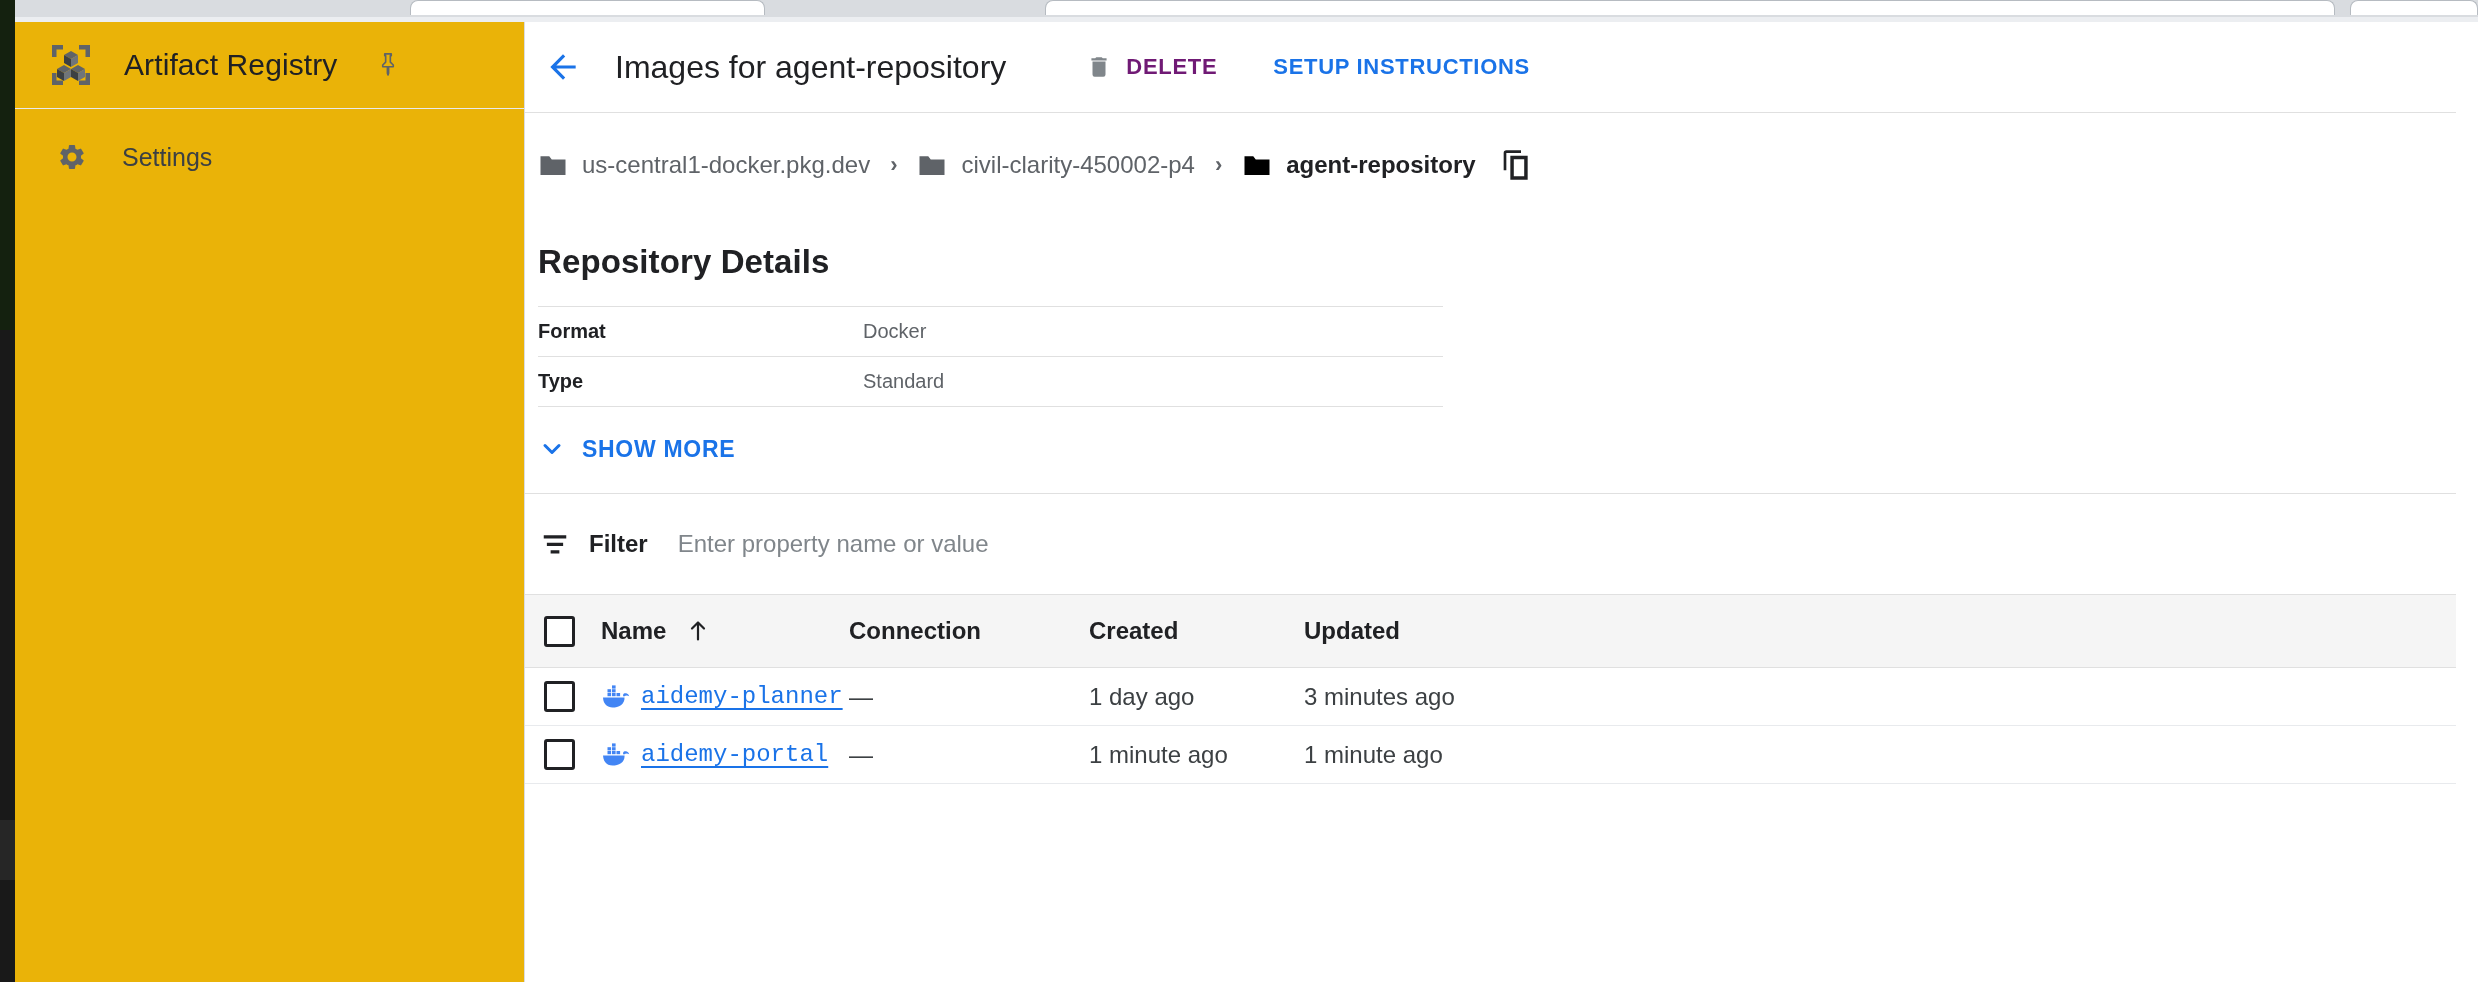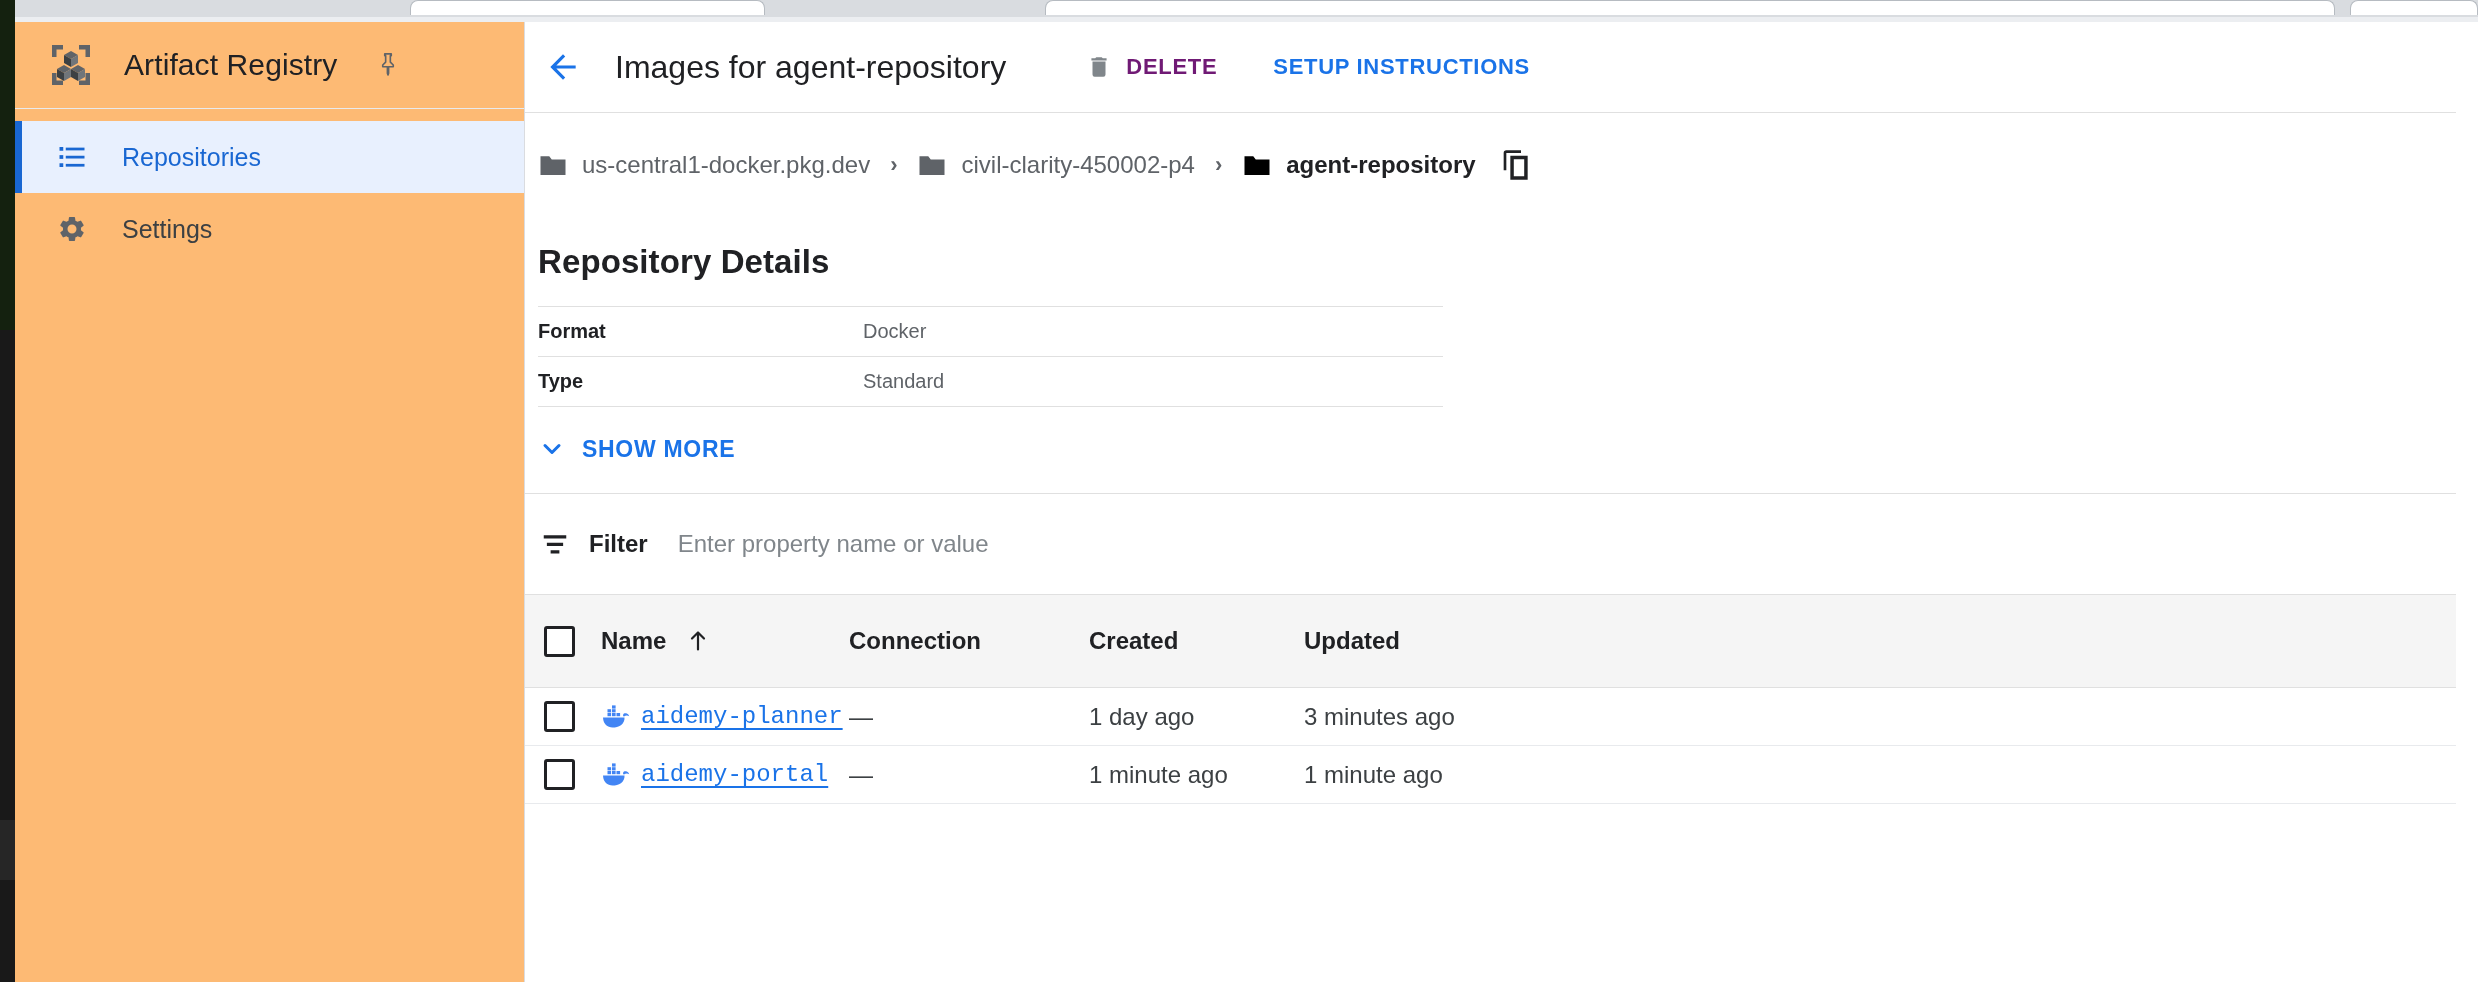--- a/index.html
+++ b/index.html
@@ -71,21 +71,21 @@
     background: #eceef1;
     z-index: 29;
   }
 
   
   #sidebar {
     position: absolute;
     left: 15px; top: 22px;
     width: 510px;
     height: 960px;
-    background: #fdba74;
+    background: #eab308;
     border-right: 1px solid #dadce0;
     z-index: 10;
   }
 
   .brand-row {
     display: flex;
     align-items: center;
     height: 87px;
     padding-left: 27px;
     border-bottom: 1px solid #e8eaed;
@@ -330,21 +330,21 @@
   .images-table thead tr {
     background: #f5f5f5;
     border-top: 1px solid #e0e0e0;
     border-bottom: 1px solid #e0e0e0;
   }
   .images-table th {
     text-align: left;
     font-size: 24px;
     font-weight: 700;
     color: #202124;
-    height: 93px;
+    height: 73px;
     padding: 0;
     vertical-align: middle;
   }
   .images-table tbody tr {
     border-bottom: 1px solid #e8eaed;
   }
   .images-table td {
     height: 58px;
     padding: 0;
     font-size: 24px;
@@ -440,33 +440,20 @@
       <span class="brand-title">Artifact Registry</span>
       <span class="pin-btn">
         <svg viewBox="0 0 24 24" width="28" height="28" aria-hidden="true">
           <path d="M14 4V9.5l2.5 2.5v1.5h-4v5.5l-.5 1.5-.5-1.5V13.5h-4V12L10 9.5V4h-.8V2.5h5.6V4H14z" fill="none" stroke="#5f6368" stroke-width="1.4" stroke-linejoin="round"></path>
         </svg>
       </span>
     </div>
 
     <div class="nav-list">
 
-      <div class="nav-item active">
-        <span class="nav-icon">
-          <svg viewBox="0 0 24 24" width="30" height="30" aria-hidden="true">
-            <rect x="2" y="4" width="3" height="3" fill="#1967d2"></rect>
-            <rect x="7" y="4.5" width="15" height="2.2" fill="#1967d2"></rect>
-            <rect x="2" y="10.5" width="3" height="3" fill="#1967d2"></rect>
-            <rect x="7" y="11" width="15" height="2.2" fill="#1967d2"></rect>
-            <rect x="2" y="17" width="3" height="3" fill="#1967d2"></rect>
-            <rect x="7" y="17.5" width="15" height="2.2" fill="#1967d2"></rect>
-          </svg>
-        </span>
-        <span class="nav-label">Repositories</span>
-      </div>
 
       <div class="nav-item">
         <span class="nav-icon">
           <svg viewBox="0 0 24 24" width="30" height="30" aria-hidden="true">
             <path fill="#5f6368" d="M19.14 12.94a7.6 7.6 0 000-1.88l2.03-1.58a.5.5 0 00.12-.62l-1.92-3.32a.5.5 0 00-.6-.22l-2.39.96a7.3 7.3 0 00-1.62-.94l-.36-2.54a.5.5 0 00-.5-.42h-3.84a.5.5 0 00-.5.42l-.36 2.54c-.58.23-1.12.55-1.62.94l-2.39-.96a.5.5 0 00-.6.22L2.67 8.86a.5.5 0 00.12.62l2.03 1.58a7.6 7.6 0 000 1.88l-2.03 1.58a.5.5 0 00-.12.62l1.92 3.32c.13.22.39.3.6.22l2.39-.96c.5.39 1.04.71 1.62.94l.36 2.54c.04.24.25.42.5.42h3.84c.25 0 .46-.18.5-.42l.36-2.54c.58-.23 1.12-.55 1.62-.94l2.39.96c.21.08.47 0 .6-.22l1.92-3.32a.5.5 0 00-.12-.62l-2.03-1.58zM12 15.6A3.6 3.6 0 1112 8.4a3.6 3.6 0 010 7.2z"></path>
           </svg>
         </span>
         <span class="nav-label">Settings</span>
       </div>
 

